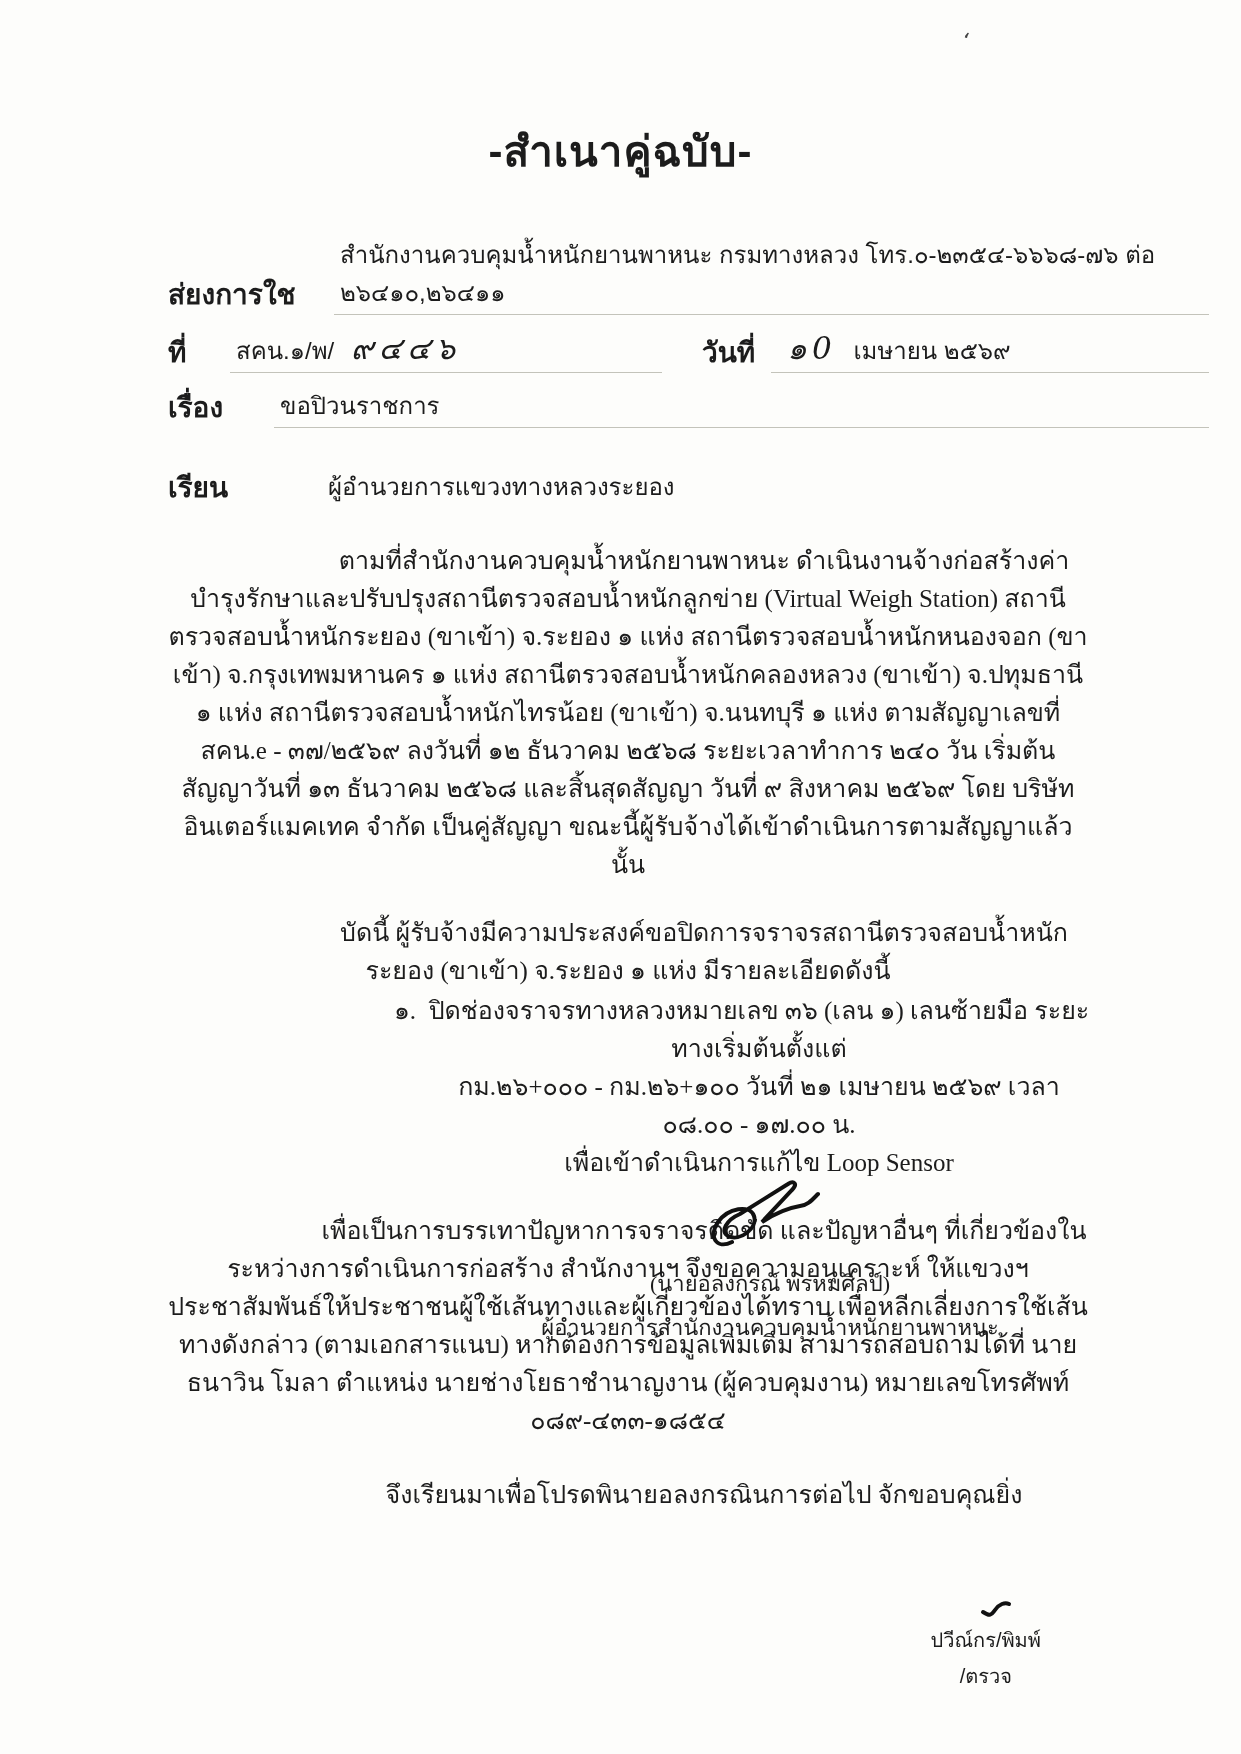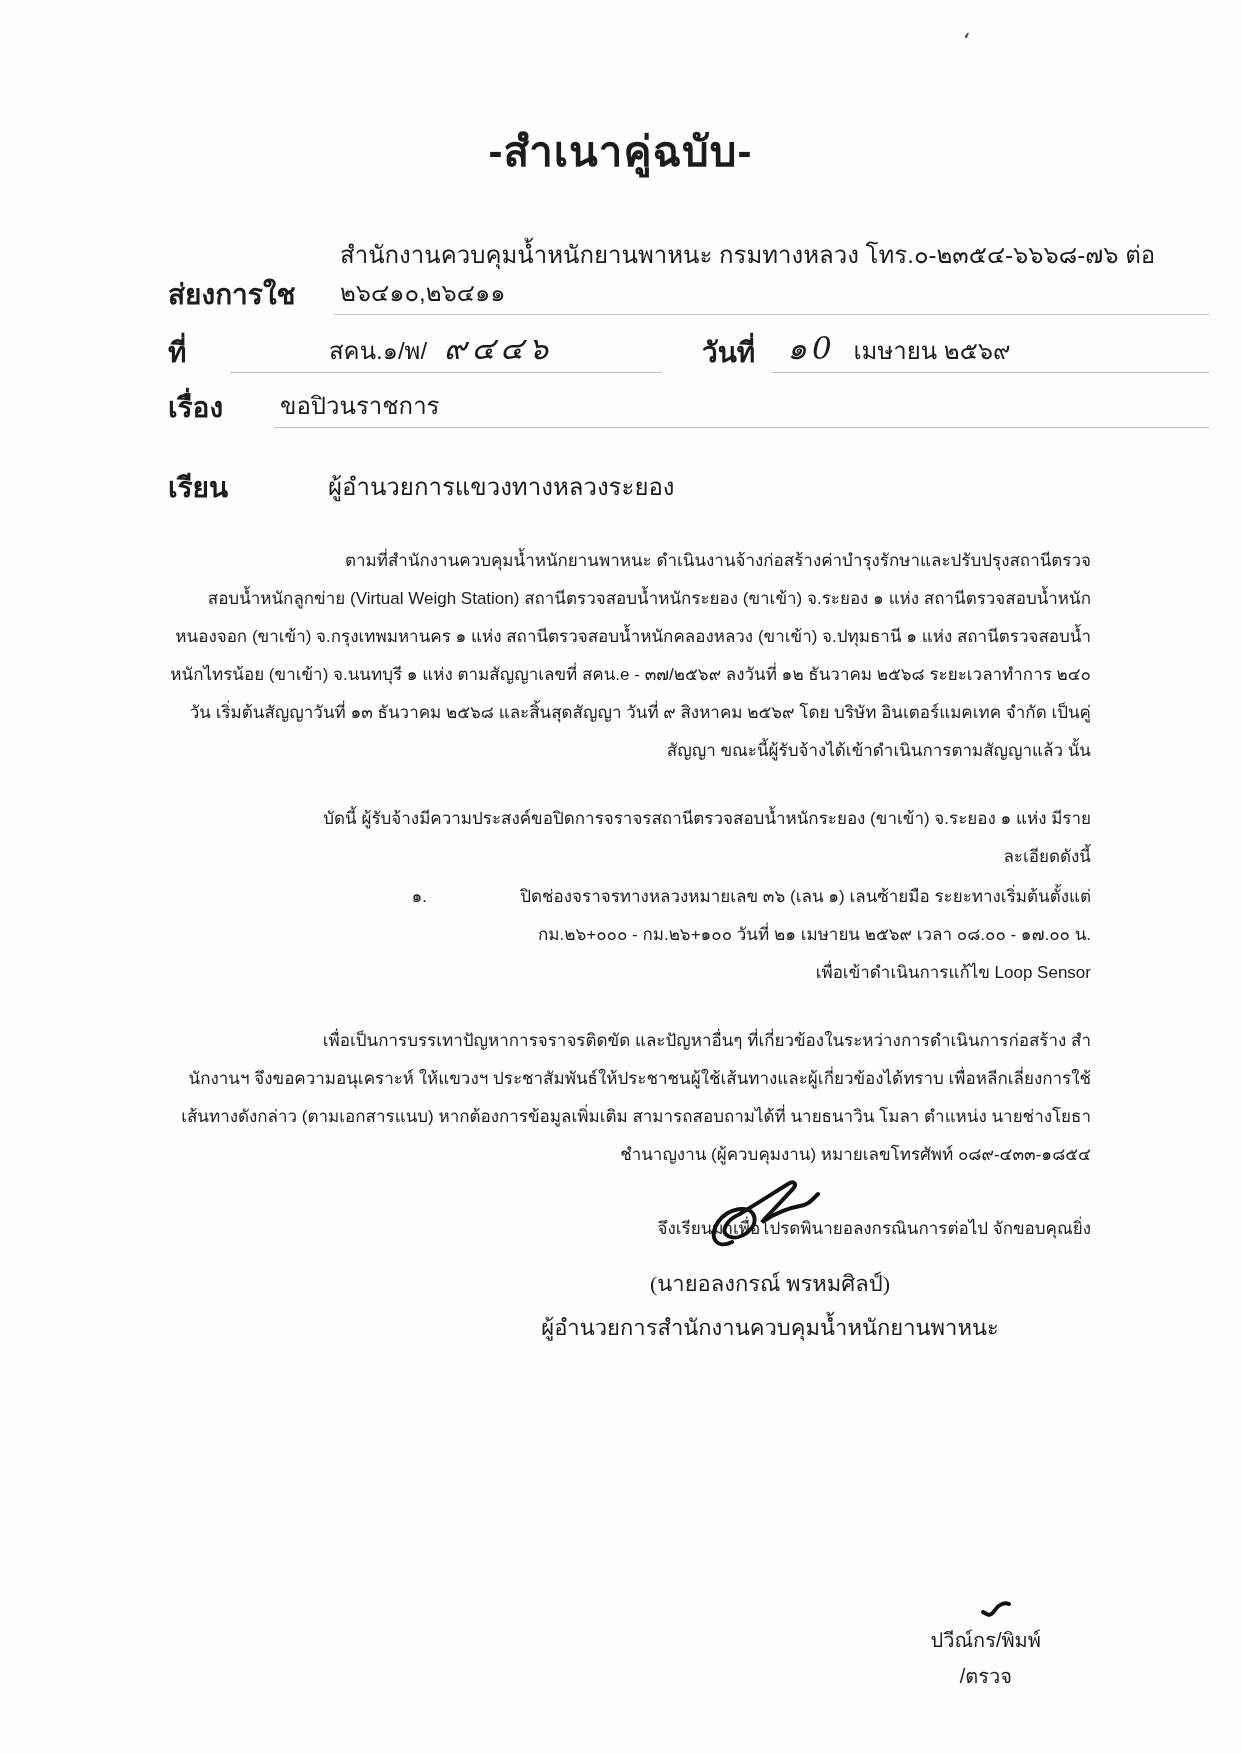--- a/index.html
+++ b/index.html
@@ -63,23 +63,24 @@
   .recipient{
     display:flex;
     margin:40px 32px 0 168px;
     align-items:flex-end;
     gap:48px;
   }
   .recipient .label{width:88px;}
   .recipient .value{border-bottom:none;}
   .bodytext{
     margin:0 150px 0 165px;
-    font-size:17px;
+    font-size:25px;
     line-height:38px;
-    text-align:right;
+    text-align:center;
+    font-family:Liberation Serif, serif;
   }
   p.para{
     margin:30px 0 0 0;
     text-indent:152px;
   }
   p.para.first{margin-top:34px;}
   .list-item{
     margin:2px 0 0 218px;
     display:flex;
   }
@@ -125,21 +126,21 @@
 
   <div class="header">
 
     <div class="hrow">
       <span class="label w-agency">ส่ยงการใช</span>
       <span class="value grow">สำนักงานควบคุมน้ำหนักยานพาหนะ  กรมทางหลวง โทร.๐-๒๓๕๔-๖๖๖๘-๗๖ ต่อ ๒๖๔๑๐,๒๖๔๑๑</span>
     </div>
 
     <div class="hrow">
       <span class="label w-no">ที่</span>
-      <span class="value" style="flex:0 0 420px;text-align:center;">
+      <span class="value" style="flex:0 0 420px;">
         <span>สคน.๑/พ/</span>
         <span class="hand">๙๔๔๖</span>
       </span>
       <span class="date-label">วันที่</span>
       <span class="value grow">
         <span class="hand">๑0</span>
         <span>เมษายน ๒๕๖๙</span>
       </span>
     </div>
 

